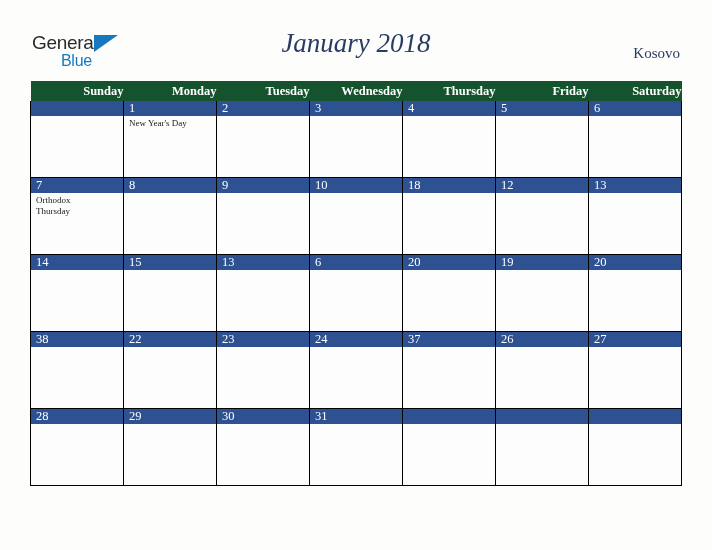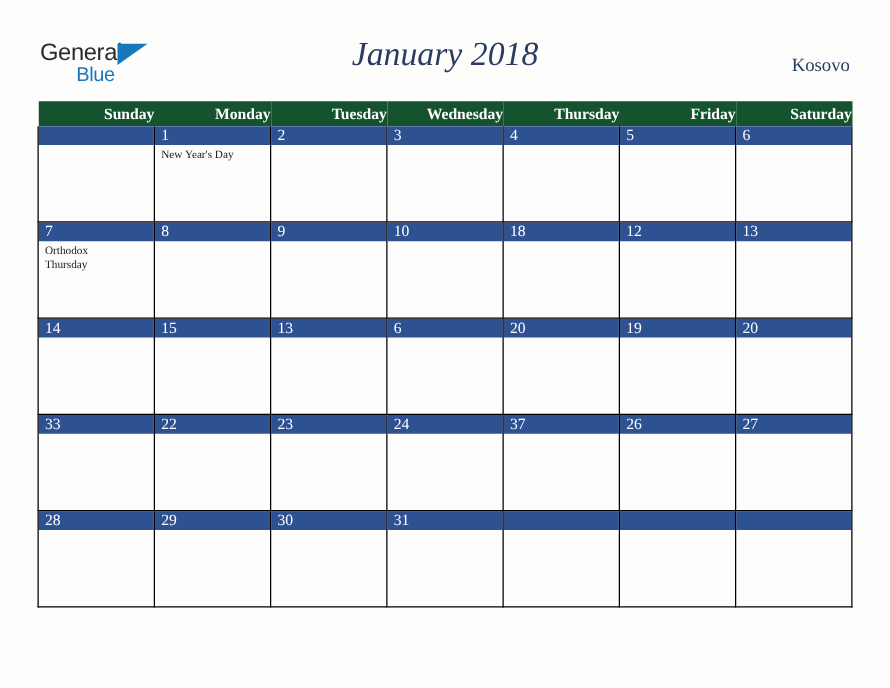--- a/index.html
+++ b/index.html
@@ -245,21 +245,21 @@
           </td>
           <td>
             <span class="daynum">19</span>
           </td>
           <td>
             <span class="daynum">20</span>
           </td>
         </tr>
         <tr>
           <td class="left-edge">
-            <span class="daynum">33</span>
+            <span class="daynum">38</span>
           </td>
           <td>
             <span class="daynum">22</span>
           </td>
           <td>
             <span class="daynum">23</span>
           </td>
           <td>
             <span class="daynum">24</span>
           </td>

